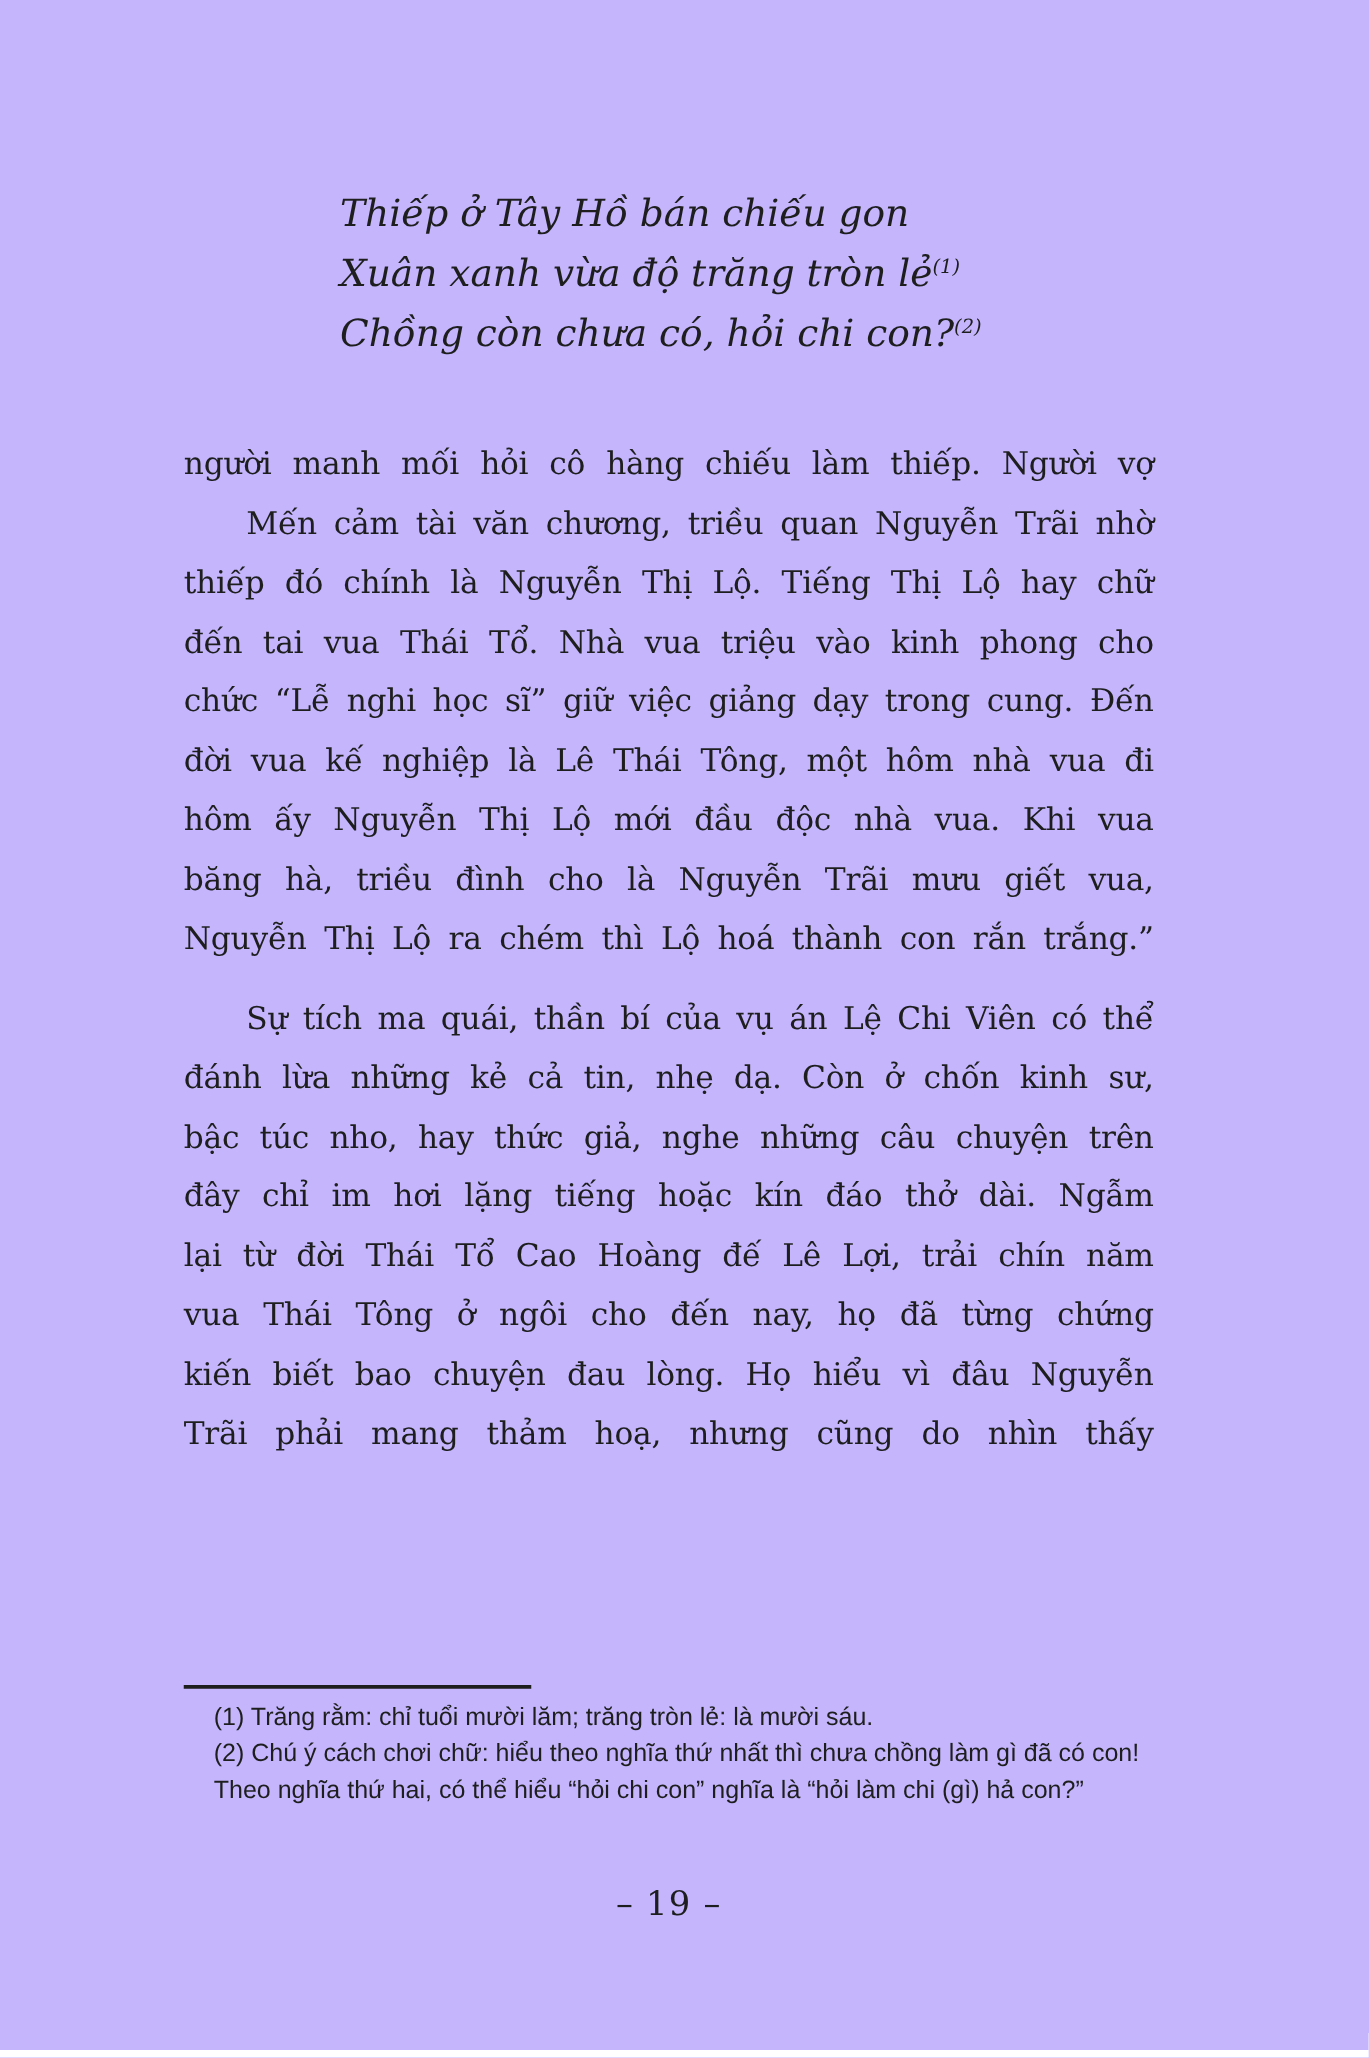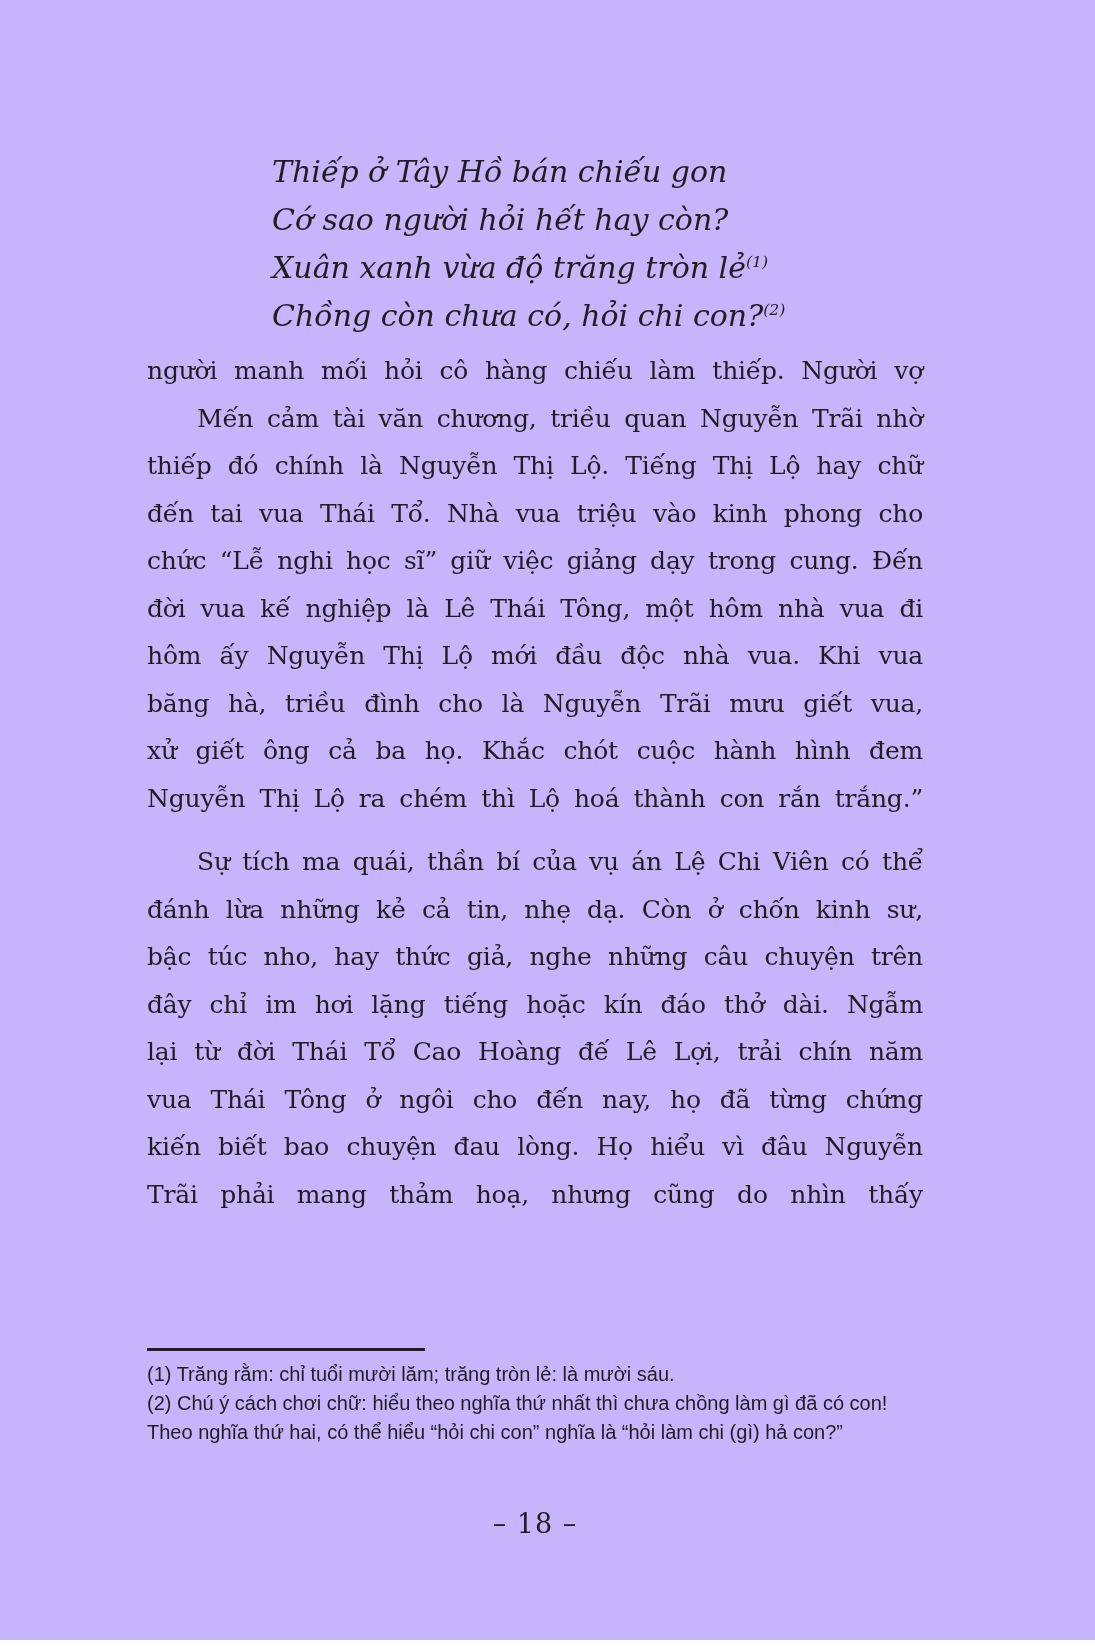--- a/index.html
+++ b/index.html
@@ -61,55 +61,53 @@
   .footnotes {
     position: absolute;
     left: 147px;
     top: 1360px;
     width: 880px;
     font-family: "Liberation Sans", "DejaVu Sans", sans-serif;
     font-size: 20px;
     line-height: 29px;
     color: #1e1e1e;
   }
-  .fn-line { white-space: nowrap; }
+  .fn-line { white-space: nowrap; margin-left: 24px; }
   
   .page-number {
     position: absolute;
     left: 147px;
     top: 1508px;
     width: 776px;
     text-align: center;
     font-size: 27px;
     letter-spacing: 1px;
   }
 </style>
 </head>
 <body>
 
 <div class="page">
 
   <div class="poem">
     <div class="poem-line"><span>Thiếp ở Tây Hồ bán chiếu gon</span><sup></sup></div>
-    <div class="poem-line"><span>Cớ sao người hỏi hết hay còn?</span><sup></sup></div>
     <div class="poem-line"><span>Xuân xanh vừa độ trăng tròn lẻ</span><sup>(1)</sup></div>
     <div class="poem-line"><span>Chồng còn chưa có, hỏi chi con?</span><sup>(2)</sup></div>
   </div>
 
   <div class="body-text">
     <div class="para">
       <div class="bline">người manh mối hỏi cô hàng chiếu làm thiếp. Người vợ</div>
       <div class="bline indent">Mến cảm tài văn chương, triều quan Nguyễn Trãi nhờ</div>
       <div class="bline">thiếp đó chính là Nguyễn Thị Lộ. Tiếng Thị Lộ hay chữ</div>
       <div class="bline">đến tai vua Thái Tổ. Nhà vua triệu vào kinh phong cho</div>
       <div class="bline">chức “Lễ nghi học sĩ” giữ việc giảng dạy trong cung. Đến</div>
       <div class="bline">đời vua kế nghiệp là Lê Thái Tông, một hôm nhà vua đi</div>
       <div class="bline">hôm ấy Nguyễn Thị Lộ mới đầu độc nhà vua. Khi vua</div>
       <div class="bline">băng hà, triều đình cho là Nguyễn Trãi mưu giết vua,</div>
-      <div class="bline">xử giết ông cả ba họ. Khắc chót cuộc hành hình đem</div>
       <div class="bline">Nguyễn Thị Lộ ra chém thì Lộ hoá thành con rắn trắng.”</div>
     </div>
     <div class="para para2">
       <div class="bline indent">Sự tích ma quái, thần bí của vụ án Lệ Chi Viên có thể</div>
       <div class="bline">đánh lừa những kẻ cả tin, nhẹ dạ. Còn ở chốn kinh sư,</div>
       <div class="bline">bậc túc nho, hay thức giả, nghe những câu chuyện trên</div>
       <div class="bline">đây chỉ im hơi lặng tiếng hoặc kín đáo thở dài. Ngẫm</div>
       <div class="bline">lại từ đời Thái Tổ Cao Hoàng đế Lê Lợi, trải chín năm</div>
       <div class="bline">vua Thái Tông ở ngôi cho đến nay, họ đã từng chứng</div>
       <div class="bline">kiến biết bao chuyện đau lòng. Họ hiểu vì đâu Nguyễn</div>
@@ -118,15 +116,15 @@
   </div>
 
   <div class="fn-rule"></div>
 
   <div class="footnotes">
     <div class="fn-line">(1) Trăng rằm: chỉ tuổi mười lăm; trăng tròn lẻ: là mười sáu.</div>
     <div class="fn-line">(2) Chú ý cách chơi chữ: hiểu theo nghĩa thứ nhất thì chưa chồng làm gì đã có con!</div>
     <div class="fn-line">Theo nghĩa thứ hai, có thể hiểu “hỏi chi con” nghĩa là “hỏi làm chi (gì) hả con?”</div>
   </div>
 
-  <div class="page-number">– 18 –</div>
+  <div class="page-number">– 19 –</div>
 
 </div>
 
 </body></html>

